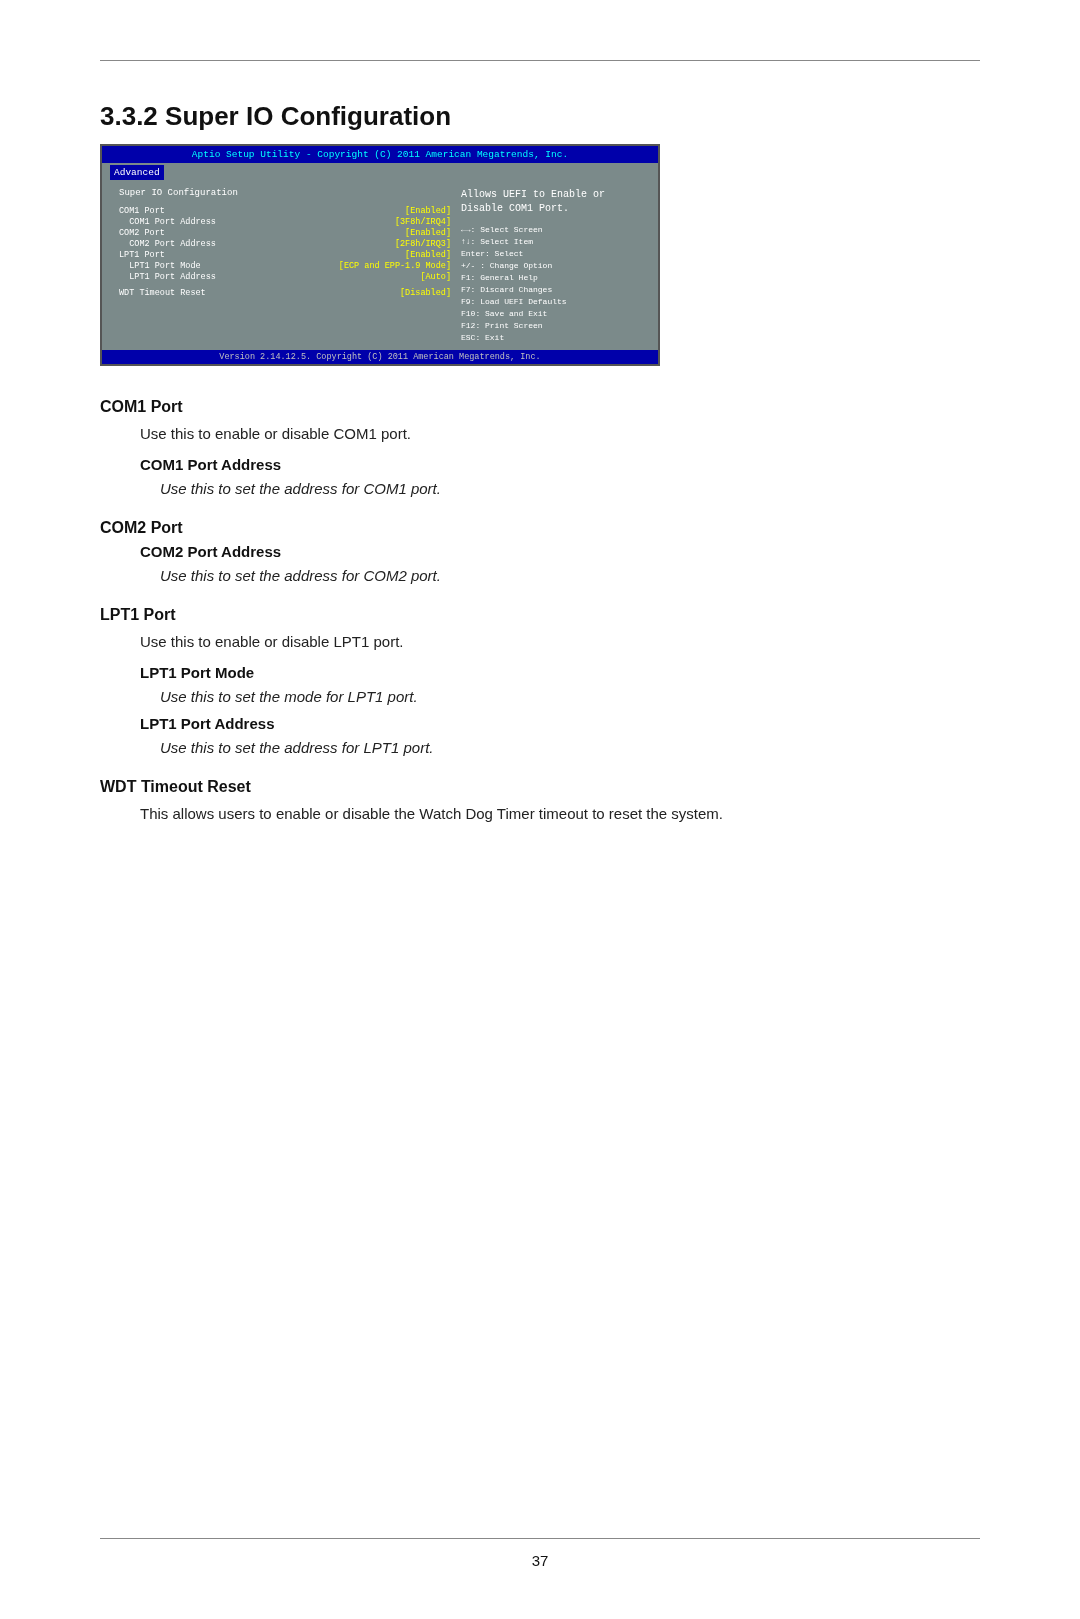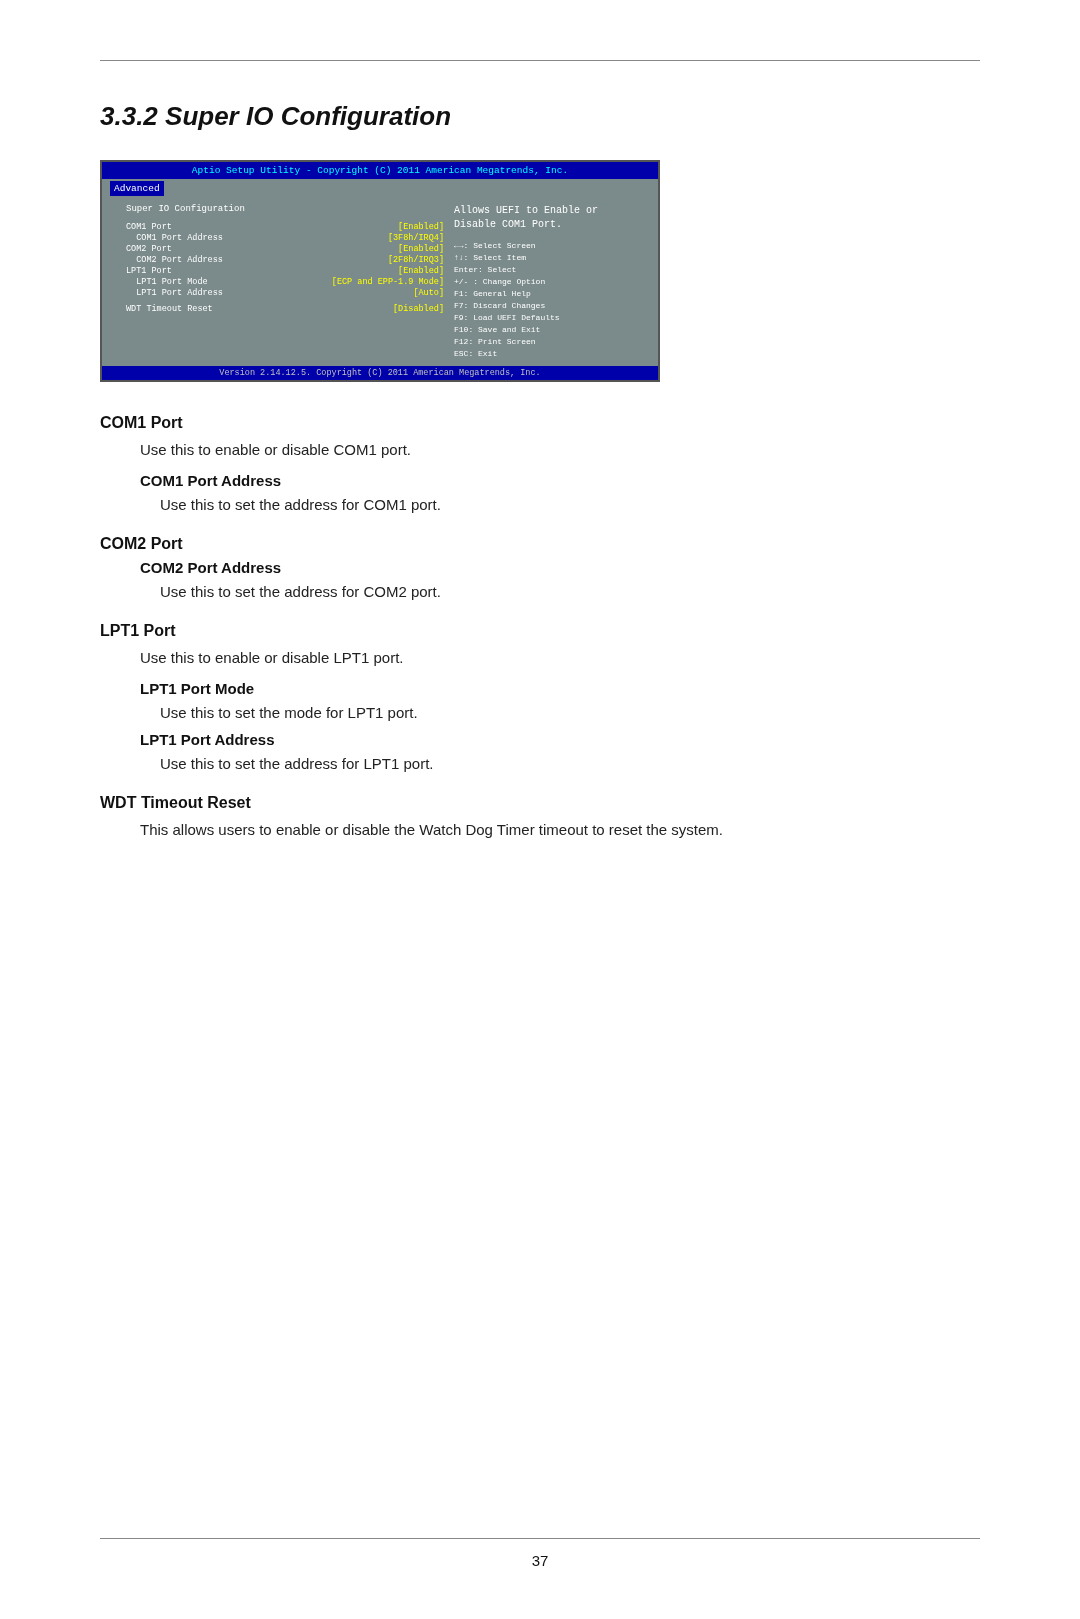--- a/index.html
+++ b/index.html
@@ -31,23 +31,22 @@
       border-top: 1px solid #888;
       position: absolute;
       bottom: 80px;
       left: 100px;
       right: 100px;
     }
 
     .section-title {
       font-size: 26px;
       font-weight: bold;
-      margin-bottom: 28px;
-      color: #111;
-      font-style: italic;
+      margin-bottom: 12px;
+      color: #111;
     }
 
     
     .bios-screen {
       width: 560px;
       background: #ec4899;
       border: 2px solid #555;
       margin-bottom: 32px;
       font-family: 'Courier New', monospace;
       font-size: 10px;
@@ -65,21 +64,21 @@
     .bios-nav {
       background: #0000aa;
       color: #ffffff;
       padding: 2px 4px;
       font-size: 9.5px;
       display: inline-block;
     }
 
     .bios-body {
       display: flex;
-      padding: 6px 24px;
+      padding: 6px 17px;
       gap: 10px;
       background: #7b8a8a;
     }
 
     .bios-left {
       flex: 1;
       color: #fff;
       font-size: 9px;
     }
 
@@ -144,20 +143,21 @@
       margin-bottom: 4px;
       margin-left: 40px;
     }
 
     .doc-text {
       font-size: 15px;
       color: #222;
       line-height: 1.6;
       margin-left: 60px;
       margin-bottom: 6px;
+      font-style: italic;
     }
 
     .doc-text-main {
       font-size: 15px;
       color: #222;
       line-height: 1.6;
       margin-left: 40px;
       margin-bottom: 10px;
     }
 

